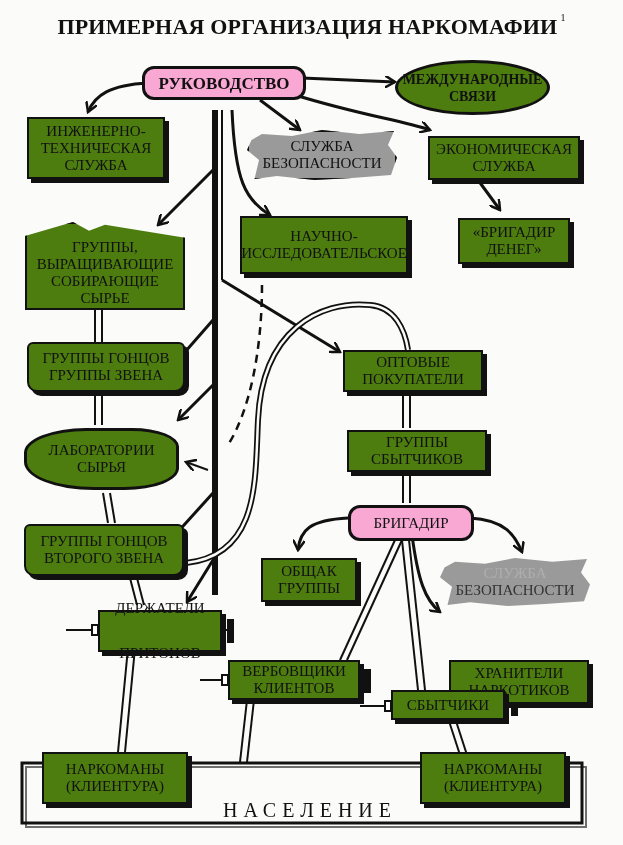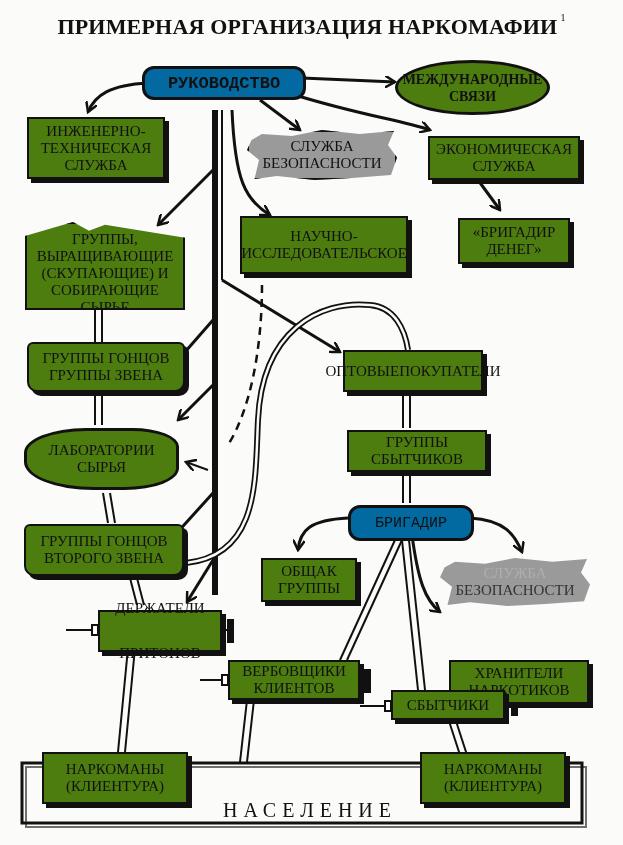--- a/index.html
+++ b/index.html
@@ -5,21 +5,21 @@
   html, body { margin:0; padding:0; background:#fbfbf9; }
   body { width:623px; height:845px; position:relative; overflow:hidden;
          font-family:"Liberation Serif","DejaVu Serif",serif; color:#111; }
   #title { position:absolute; left:0; top:14px; width:623px; text-align:center;
            font-weight:bold; font-size:22px; letter-spacing:0.2px; }
   #title sup { font-size:10px; vertical-align:top; position:relative; top:-2px; margin-left:3px; font-weight:normal; }
   svg#lines { position:absolute; left:0; top:0; }
   .node { position:absolute; box-sizing:border-box; display:flex; align-items:center; justify-content:center;
           text-align:center; font-size:15px; line-height:17px; background:#4d7c0f; }
   .box { border:2px solid #111; box-shadow:4px 4px 0 #111; }
-  .gray { background:#0369a1; border:3px solid #111; border-radius:12px; font-weight:bold;font-family:Liberation Mono, monospace; }
+  .gray { background:#f9a8d4; border:3px solid #111; border-radius:12px; font-weight:bold; }
   .plain { background:transparent; }
   .label-big { font-size:20px; letter-spacing:6px; }
 </style>
 </head>
 <body>
 
 <div id="title"><span>ПРИМЕРНАЯ ОРГАНИЗАЦИЯ НАРКОМАФИИ</span><sup>1</sup></div>
 
 <svg id="lines" width="623" height="845">
   <defs>
@@ -119,41 +119,40 @@
 </div>
 
 <div class="node box" style="left:428px;top:136px;width:152px;height:44px;flex-direction:column;">
   <span>ЭКОНОМИЧЕСКАЯ</span>
   <span>СЛУЖБА</span>
 </div>
 
 <div class="node box" style="left:25px;top:222px;width:160px;height:88px;flex-direction:column;clip-path:polygon(0 16%,30% 0,40% 10%,50% 3%,100% 18%,100% 100%,0 100%);box-shadow:none;padding-top:14px;">
   <span>ГРУППЫ,</span>
   <span>ВЫРАЩИВАЮЩИЕ</span>
-  <span>(СКУПАЮЩИЕ) И</span>
   <span>СОБИРАЮЩИЕ</span>
   <span>СЫРЬЕ</span>
 </div>
 
 <div class="node box" style="left:240px;top:216px;width:168px;height:58px;flex-direction:column;">
   <span>НАУЧНО-</span>
   <span>ИССЛЕДОВАТЕЛЬСКОЕ</span>
 </div>
 
 <div class="node box" style="left:458px;top:218px;width:112px;height:46px;flex-direction:column;">
   <span>«БРИГАДИР</span>
   <span>ДЕНЕГ»</span>
 </div>
 
 <div class="node box" style="left:27px;top:342px;width:158px;height:50px;border-radius:6px 6px 10px 10px;flex-direction:column;">
   <span>ГРУППЫ ГОНЦОВ</span>
   <span>ГРУППЫ ЗВЕНА</span>
 </div>
 
-<div class="node box" style="left:343px;top:350px;width:140px;height:42px;flex-direction:row;">
+<div class="node box" style="left:343px;top:350px;width:140px;height:42px;flex-direction:column;">
   <span>ОПТОВЫЕ</span>
   <span>ПОКУПАТЕЛИ</span>
 </div>
 
 <div class="node" style="left:24px;top:428px;width:155px;height:62px;border:3px solid #111;border-radius:40% 30% 35% 45%;flex-direction:column;">
   <span>ЛАБОРАТОРИИ</span>
   <span>СЫРЬЯ</span>
 </div>
 
 <div class="node box" style="left:347px;top:430px;width:140px;height:42px;flex-direction:column;">

